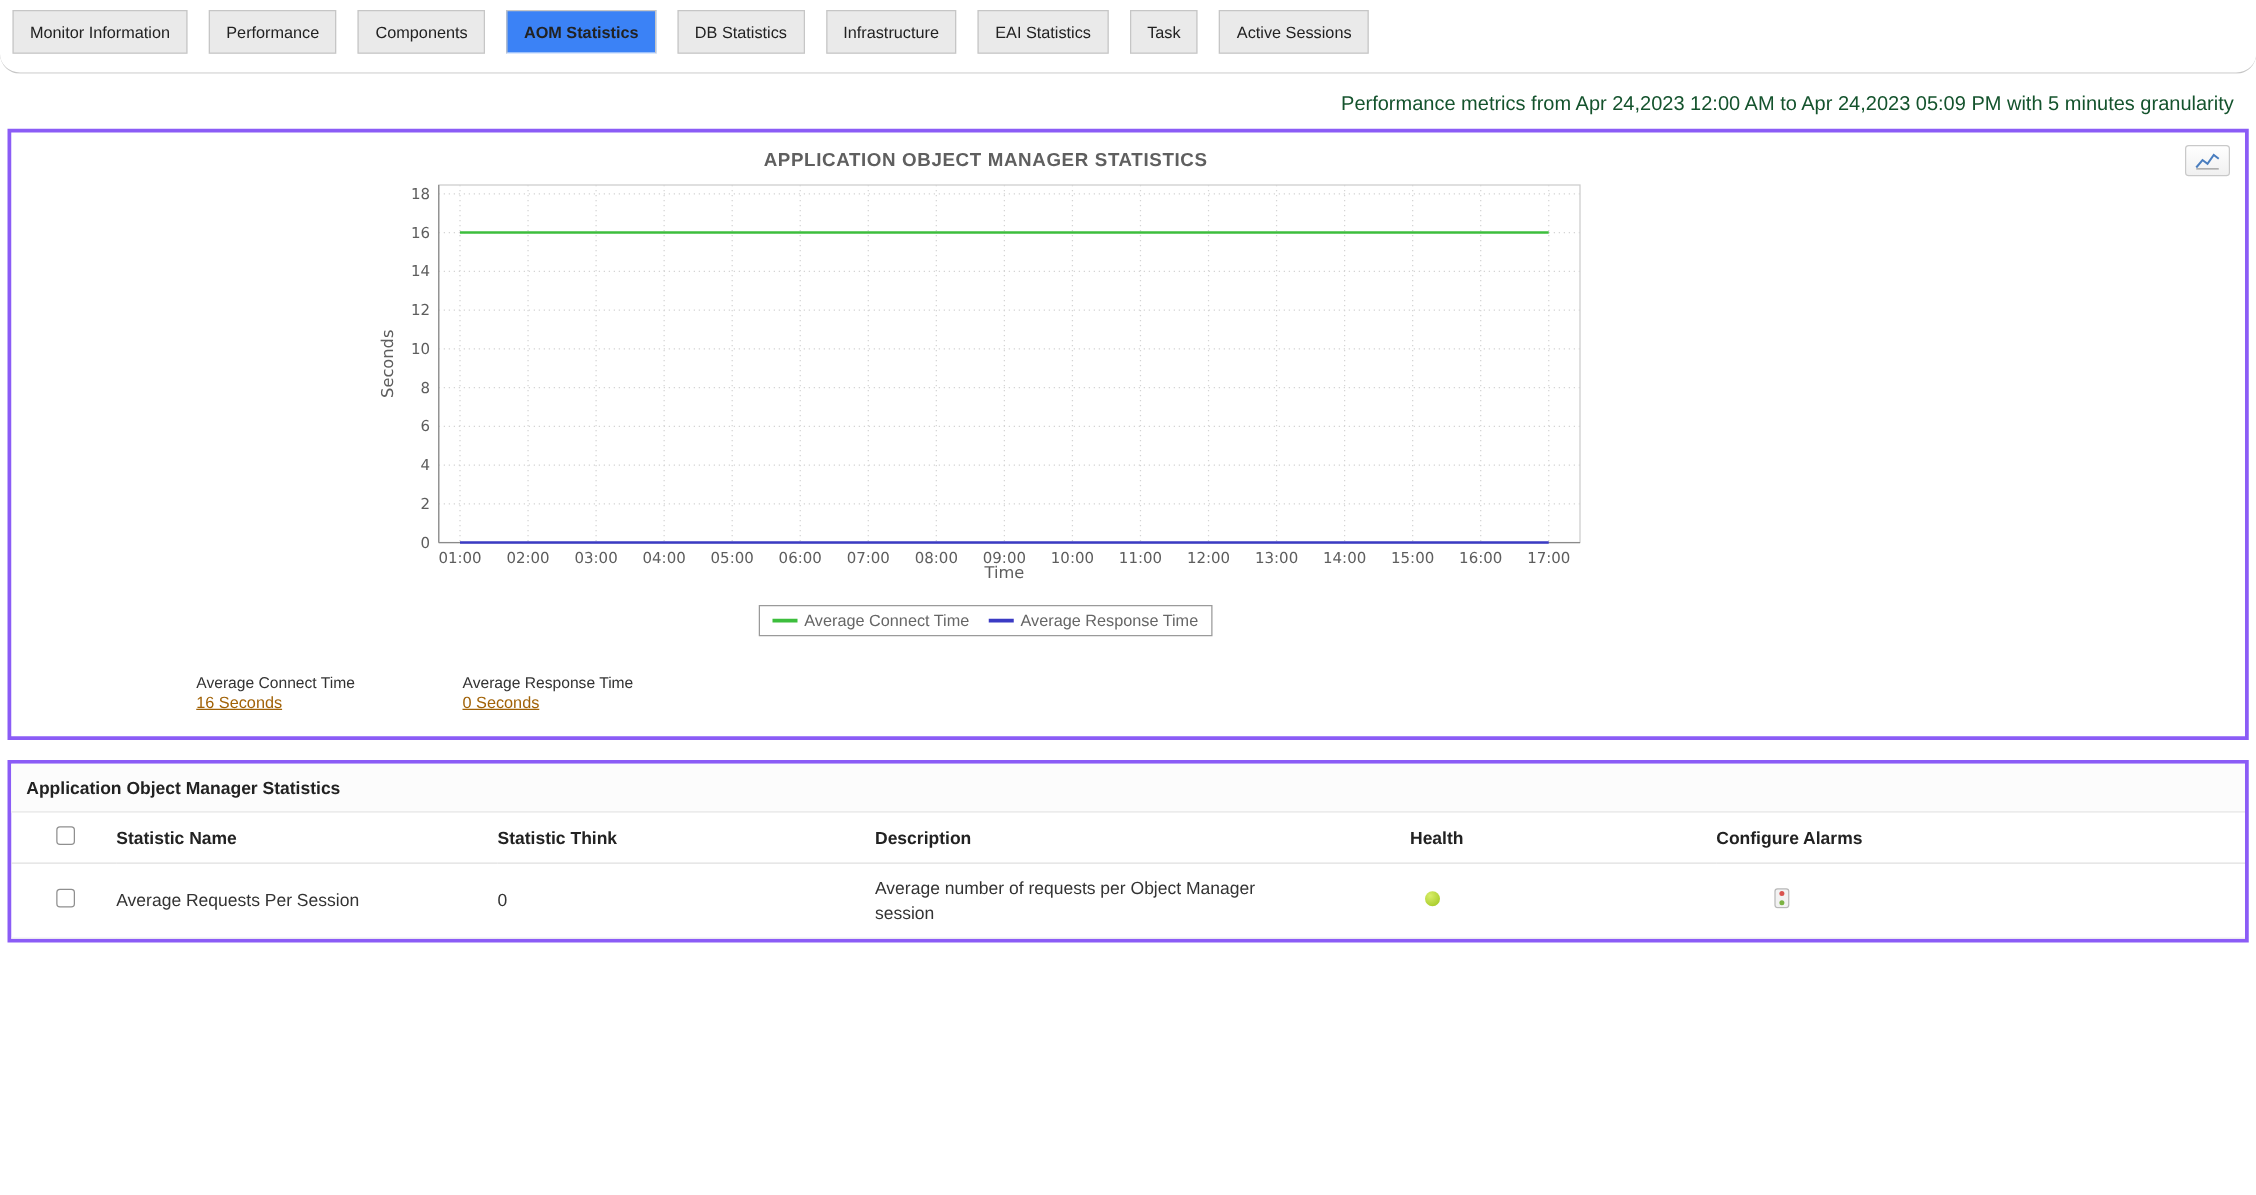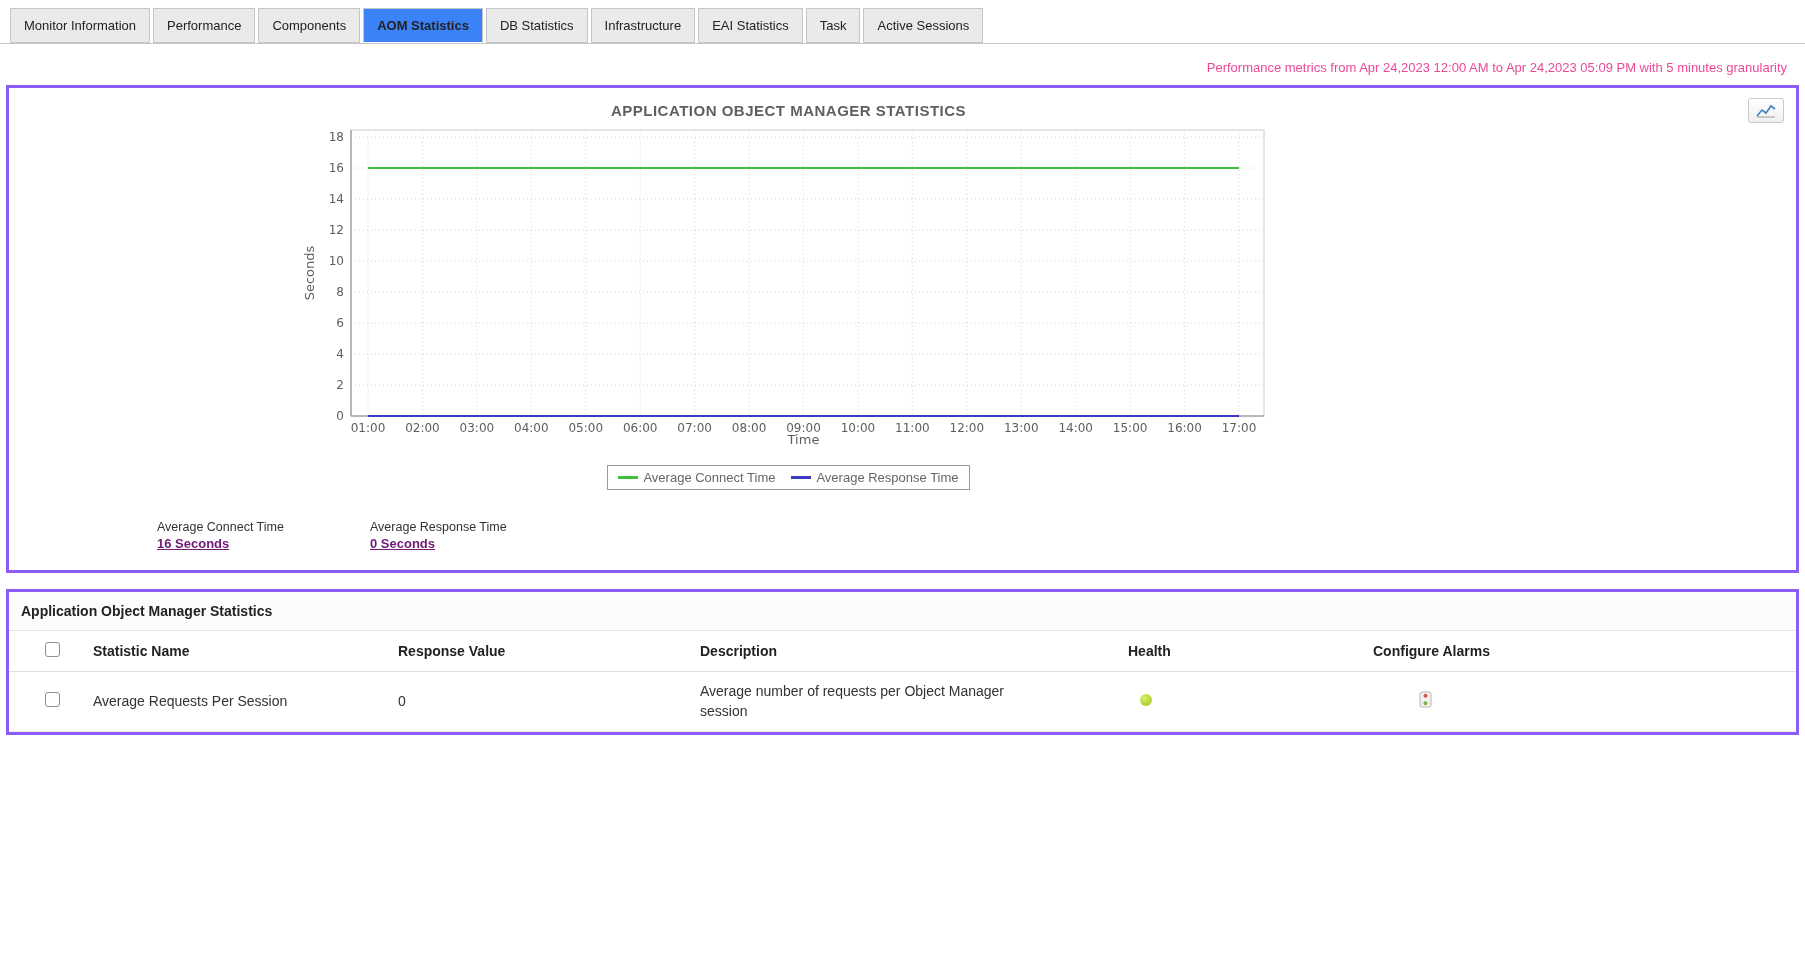--- a/index.html
+++ b/index.html
@@ -1,48 +1,48 @@
 <!DOCTYPE html>
 <html><head>
 <meta charset="utf-8">
 <style>
   * { margin:0; padding:0; box-sizing:border-box; }
   html,body { width:1805px; height:956px; overflow:hidden; background:#fff;
     font-family:"Liberation Sans", sans-serif; color:#333; }
 
   
-  .tabbar { display:flex; align-items:flex-end; gap:3px; padding:8px 0 1px 10px;
-    border-bottom:1px solid #c6c6c6; background:#fff; }
+  .tabbar { display:flex; align-items:flex-end; gap:17px; padding:8px 0 16px 10px;
+    border-bottom:1px solid #c6c6c6; background:#fff;border-radius:16px; }
   .tab { background:#eaeaea; border:1px solid #c6c6c6; margin-bottom:-1px;
     padding:9px 13px; font-size:13px; color:#222; cursor:pointer; white-space:nowrap; }
   .tab.active { background:#3b82f6; font-weight:bold; border-bottom-color:#fff; }
 
-  .metrics-note { text-align:right; padding:16px 18px 10px 0; font-size:13px; color:#ec4899; }
+  .metrics-note { text-align:right; padding:16px 18px 10px 0; font-size:16px; color:#14532d; }
 
   .panel { border:3px solid #8b5cf6; margin:0 6px; background:#fff; position:relative; }
   .chart-panel { padding:14px 0 18px; }
   .chart-opts { position:absolute; top:10px; right:12px; width:36px; height:25px;
     border:1px solid #c9c9c9; border-radius:3px; background:linear-gradient(#ffffff,#f0f0f0);
     cursor:pointer; display:flex; align-items:center; justify-content:center; }
 
   .chart-wrap { margin-left:292px; width:975px; }
   .chart-title { text-align:center; font-size:15px; font-weight:bold; color:#5f5f5f;
     letter-spacing:.5px; margin-bottom:6px; }
   svg text { font-family:"DejaVu Sans", sans-serif; }
 
   .legend { display:flex; justify-content:center; margin-top:14px; }
   .legend-box { display:inline-flex; gap:16px; border:1px solid #9a9a9a; padding:4px 10px; background:#fff; }
   .legend-item { display:flex; align-items:center; gap:5px; font-size:13px; color:#666; }
   .legend-swatch { width:20px; height:3px; display:inline-block; }
 
   .summary { display:flex; margin:30px 0 0 148px; }
   .summary-group { min-width:213px; }
   .summary-label { font-size:12.5px; color:#333; }
-  .summary-value { display:inline-block; font-size:13px; font-weight:bold;
-    color:#701a75; text-decoration:underline; cursor:pointer; }
+  .summary-value { display:inline-block; font-size:13px; font-weight:normal;
+    color:#a16207; text-decoration:underline; cursor:pointer; }
 
   
   .table-panel { margin-top:16px; }
   .table-title { padding:11px 12px; font-size:14px; font-weight:bold; color:#222;
     border-bottom:1px solid #e6e6e6; background:#fcfcfc; }
   table { width:100%; border-collapse:collapse; font-size:14px; table-layout:fixed; }
   th { font-weight:bold; text-align:left; color:#222; padding:11px 0; border-bottom:1px solid #e0e0e0; }
   td { padding:9px 0; border-bottom:1px solid #efefef; color:#333; vertical-align:middle; }
   .col-cb { padding-left:36px; }
   .cb { appearance:none; -webkit-appearance:none; width:15px; height:15px;
@@ -167,21 +167,21 @@
         <col style="width:305px">
         <col style="width:302px">
       <col style="width:428px">
         <col style="width:245px">
         <col>
     </colgroup>
     <thead>
         <tr>
           <th class="col-cb"><input type="checkbox" class="cb" style=""></th>
           <th>Statistic Name</th>
-          <th>Response Value</th>
+          <th>Statistic Think</th>
           <th>Description</th>
           <th>Health</th>
           <th>Configure Alarms</th>
         </tr>
       </thead>
     <tbody>
         <tr>
           <td class="col-cb"><input type="checkbox" class="cb" style=""></td>
           <td>Average Requests Per Session</td>
           <td>0</td>

